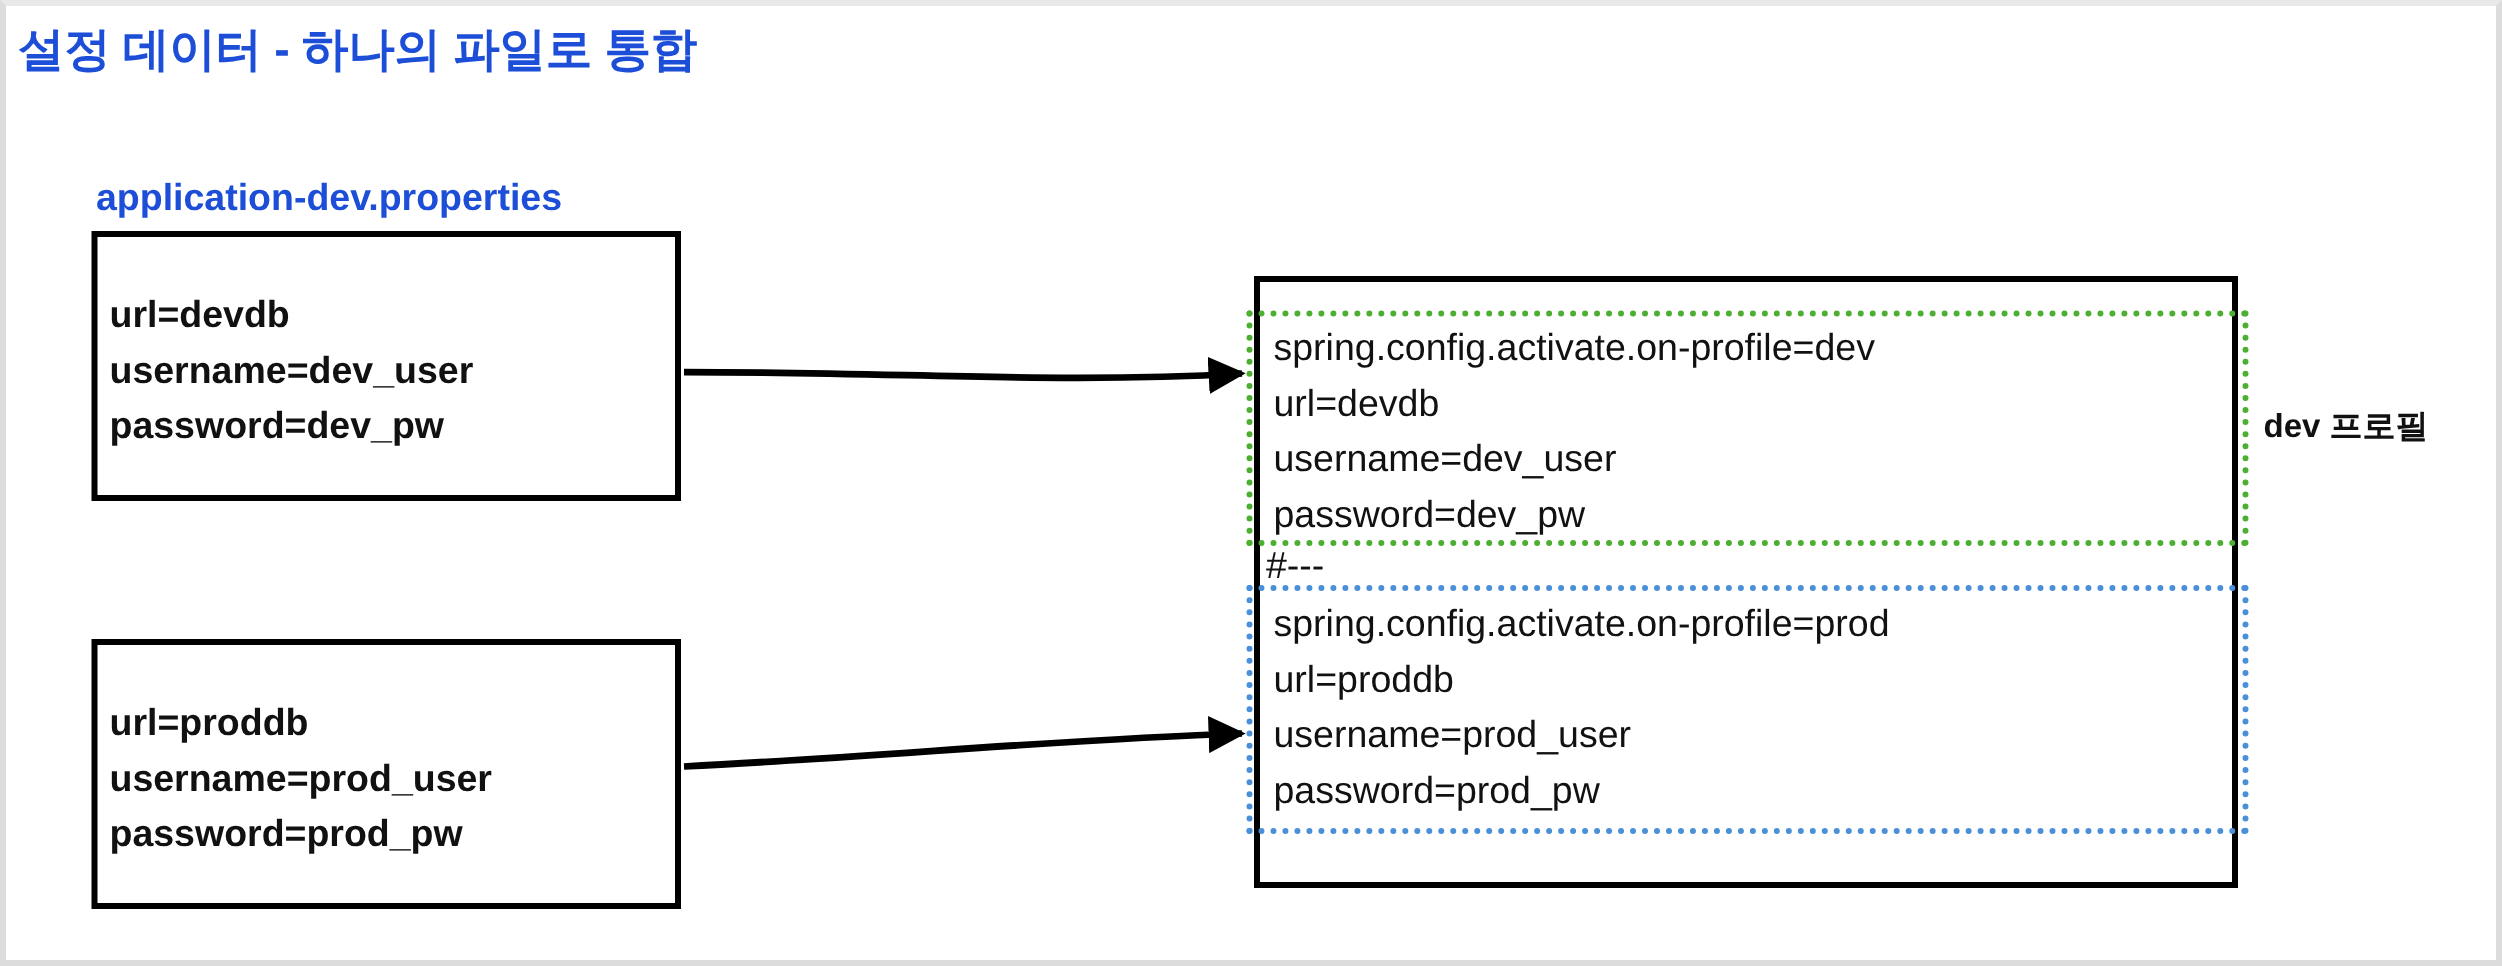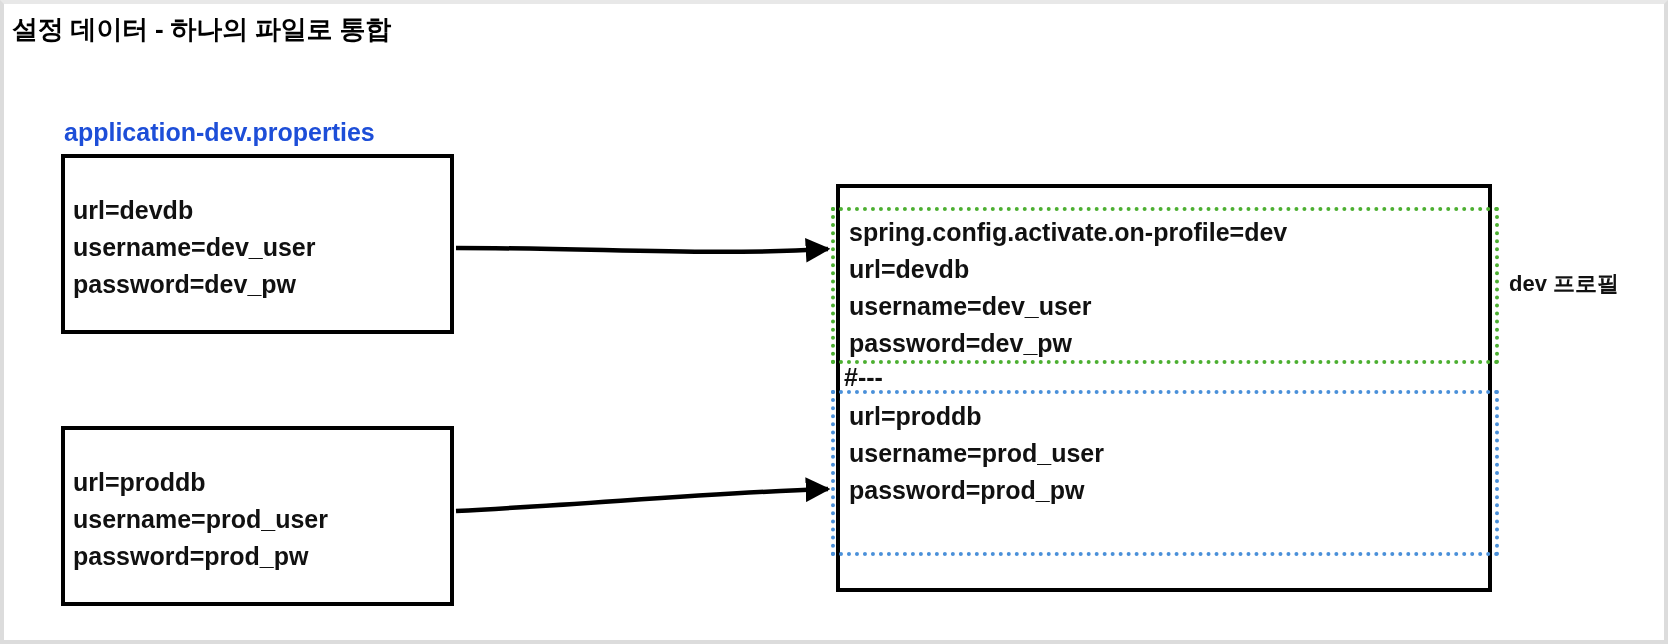--- a/index.html
+++ b/index.html
@@ -21,23 +21,23 @@
     border-top: 4px solid #e8e8e8;
     border-right: 4px solid #dcdcdc;
     border-bottom: 4px solid #dcdcdc;
   }
 
   
   #slide-title {
     position: absolute;
     left: 8px;
     top: 8px;
-    font-size: 26px;
+    font-size: 31px;
     font-weight: bold;
-    color: #000000;
+    color: #1d4ed8;
     letter-spacing: -0.2px;
     white-space: nowrap;
   }
 
   
   .caption {
     position: absolute;
     font-size: 25px;
     font-weight: bold;
     color: #1d4ed8;
@@ -93,21 +93,21 @@
     top: 386px;
     width: 668px;
     height: 166px;
     border: 4px dotted #4a90d9;
   }
 
   .merged-code {
     position: absolute;
     left: 845px;
     font-size: 25px;
-    font-weight: bold;
+    font-weight: normal;
     color: #111111;
     white-space: nowrap;
     line-height: 37px;
   }
 
   .profile-label {
     position: absolute;
     font-size: 22px;
     font-weight: bold;
     color: #111111;
@@ -162,20 +162,21 @@
     <div>password=dev_pw</div>
   </div>
 
   <div class="profile-label" style="left:1505px; top:265px;">dev 프로필</div>
 
   <div class="merged-code" style="top:355px; left:840px;">#---</div>
 
   <div id="prod-region" class="profile-region" style="border-color: rgb(74, 144, 217);"></div>
 
   <div class="merged-code" style="top:394px;">
+    <div>spring.config.activate.on-profile=prod</div>
     <div>url=proddb</div>
     <div>username=prod_user</div>
     <div>password=prod_pw</div>
   </div>
 
 
   <svg id="arrow-layer" viewBox="0 0 1668 644">
     <defs>
       <marker id="head" viewBox="0 0 10 10" refX="9" refY="5" markerWidth="5.5" markerHeight="5.5" orient="auto-start-reverse">
         <path d="M 0 0 L 10 5 L 0 10 z" fill="#000000"></path>

